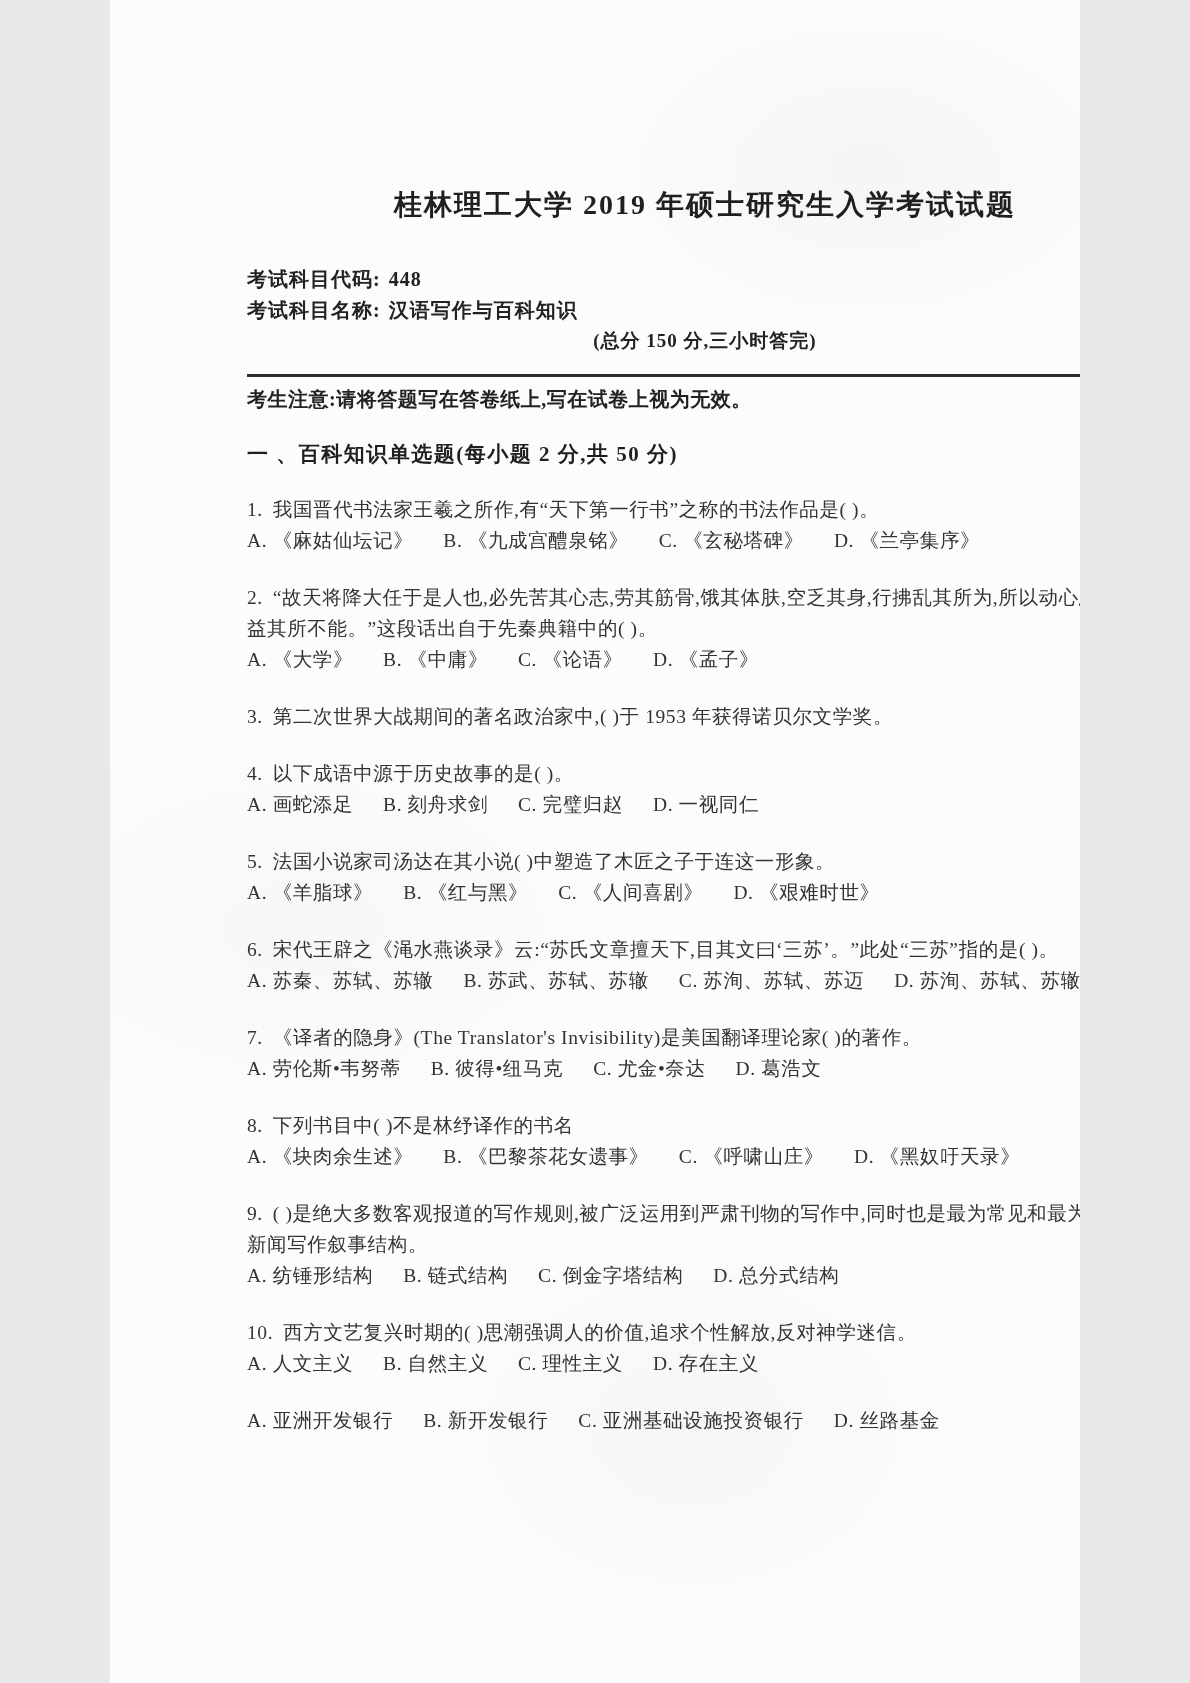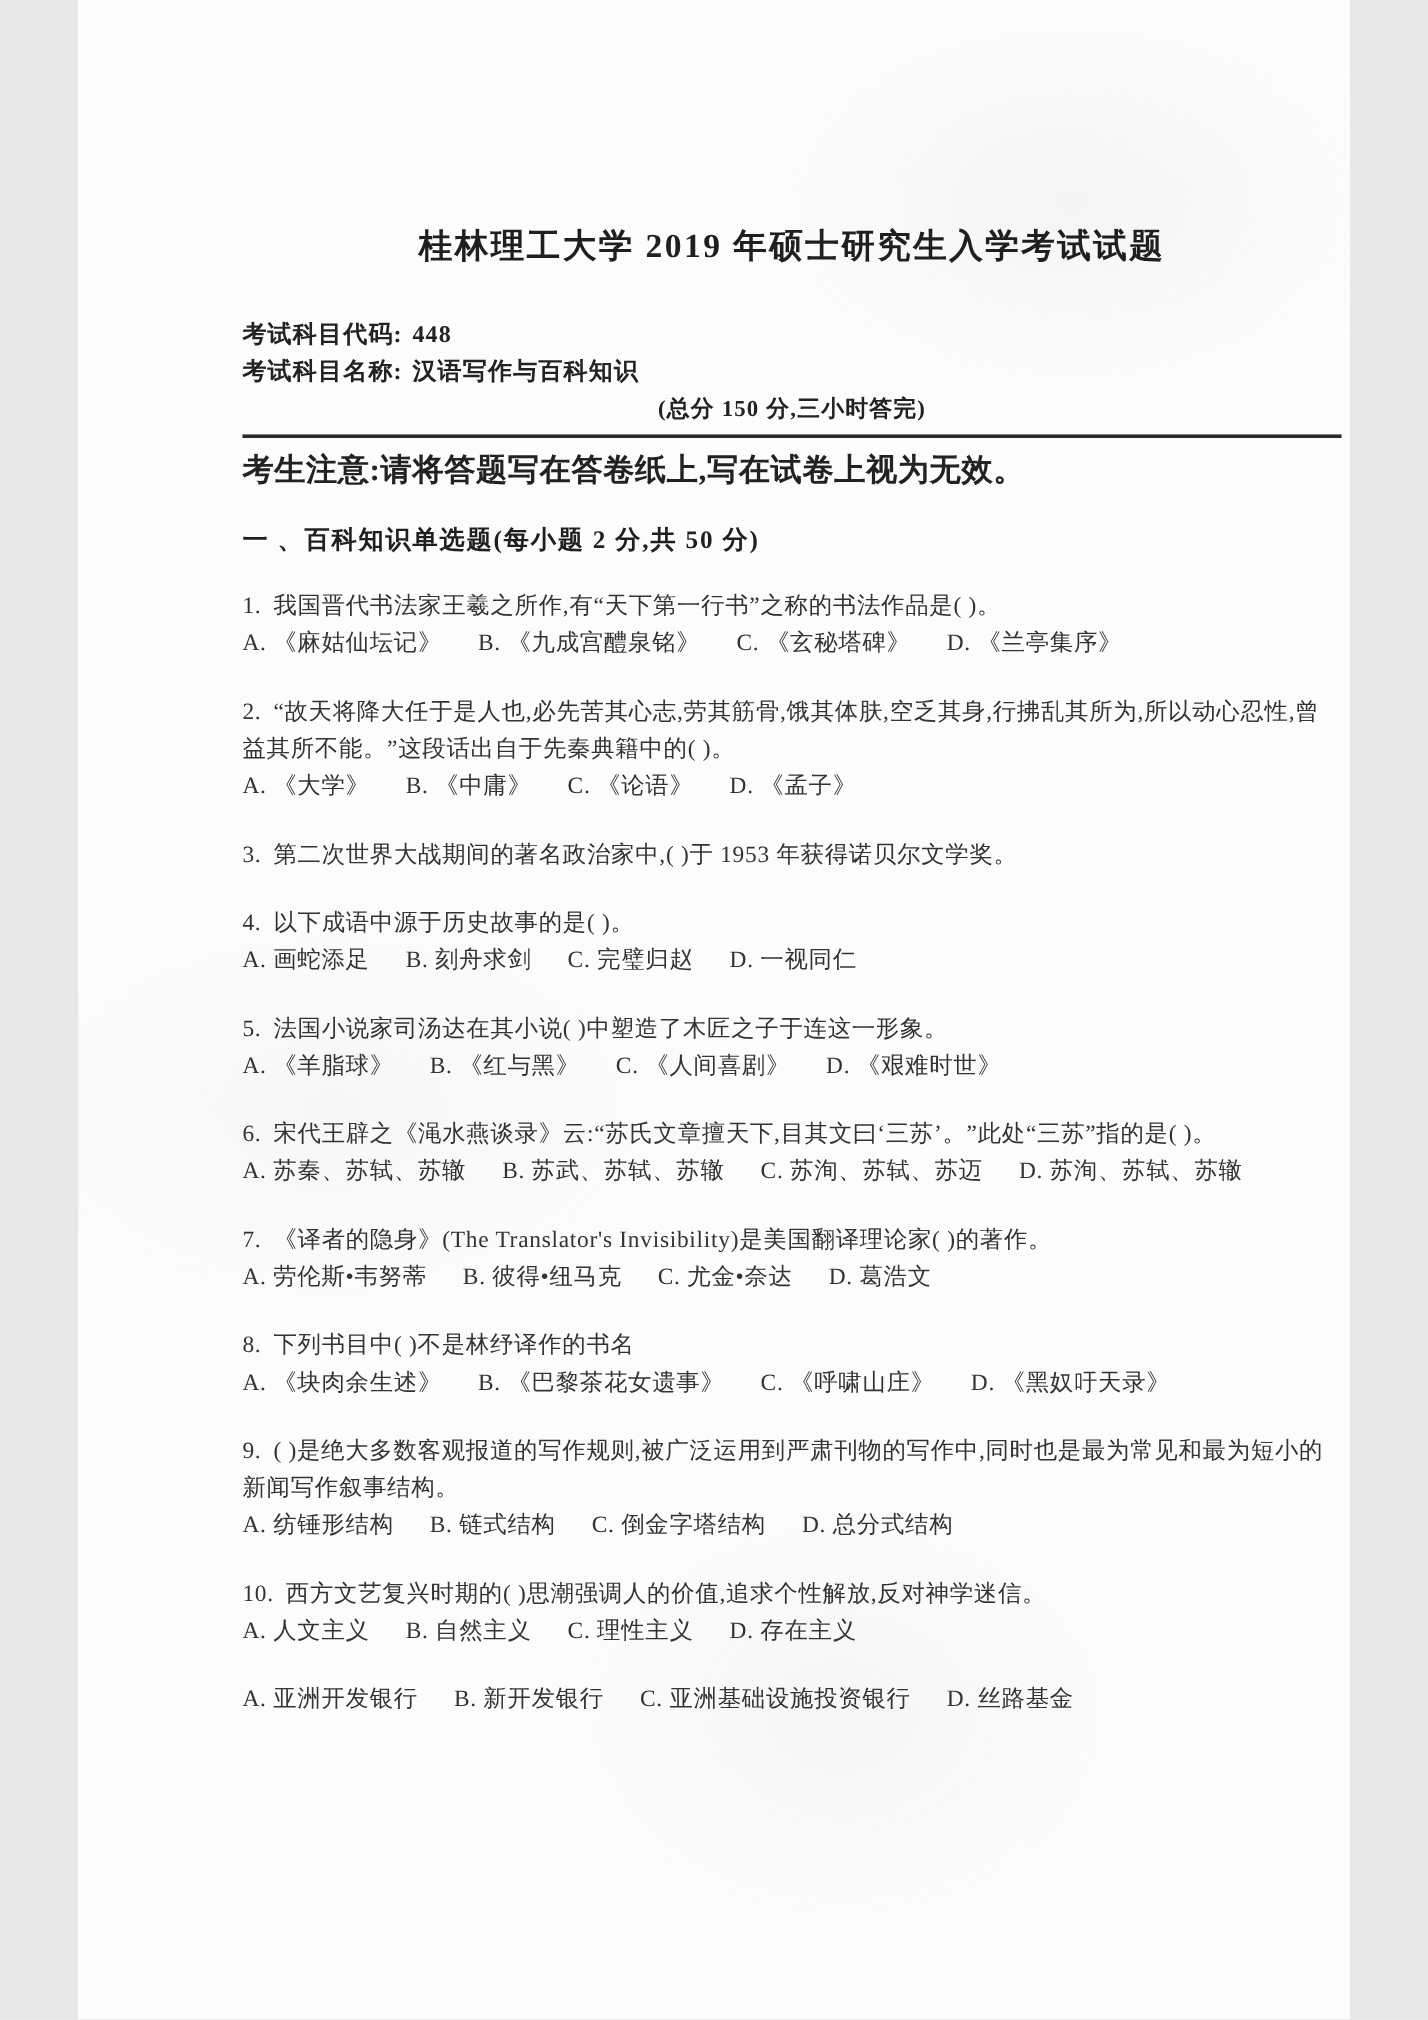--- a/index.html
+++ b/index.html
@@ -3,21 +3,21 @@
 <meta charset="utf-8">
 <style>
   html, body {
     margin: 0;
     padding: 0;
     background: #e8e8e8;
     font-family: "Liberation Serif", "DejaVu Serif", serif;
   }
   .page {
     position: relative;
-    width: 1060px;
+    width: 970px;
     height: 1683px;
     margin: 0 auto;
     background:
       radial-gradient(ellipse 420px 260px at 78% 10%, #f5f5f5 0%, rgba(245,245,245,0) 70%),
       radial-gradient(ellipse 500px 300px at 20% 55%, #f7f7f7 0%, rgba(247,247,247,0) 70%),
       radial-gradient(ellipse 400px 300px at 60% 85%, #f6f6f6 0%, rgba(246,246,246,0) 70%),
       #fcfcfc;
     overflow: hidden;
     color: #2e2e2e;
   }
@@ -45,27 +45,27 @@
   }
   .meta-code { margin-top: 40px; }
   .meta-name { margin-top: 1px; }
   .meta-label { margin-right: 8px; }
   .total-line {
     margin-top: 3px;
     text-align: center;
     font-size: 19px;
     font-weight: bold;
     letter-spacing: 1px;
-    padding-bottom: 8px;
+    padding-bottom: 20px;
     border-bottom: 3px solid #2c2c2c;
     color: #222;
   }
   .notice {
     margin-top: 9px;
-    font-size: 26px;
+    font-size: 20px;
     font-weight: bold;
     letter-spacing: 0.5px;
     color: #222;
   }
   .section-heading {
     margin-top: 27px;
     font-size: 21px;
     font-weight: bold;
     letter-spacing: 1.5px;
     color: #1f1f1f;

